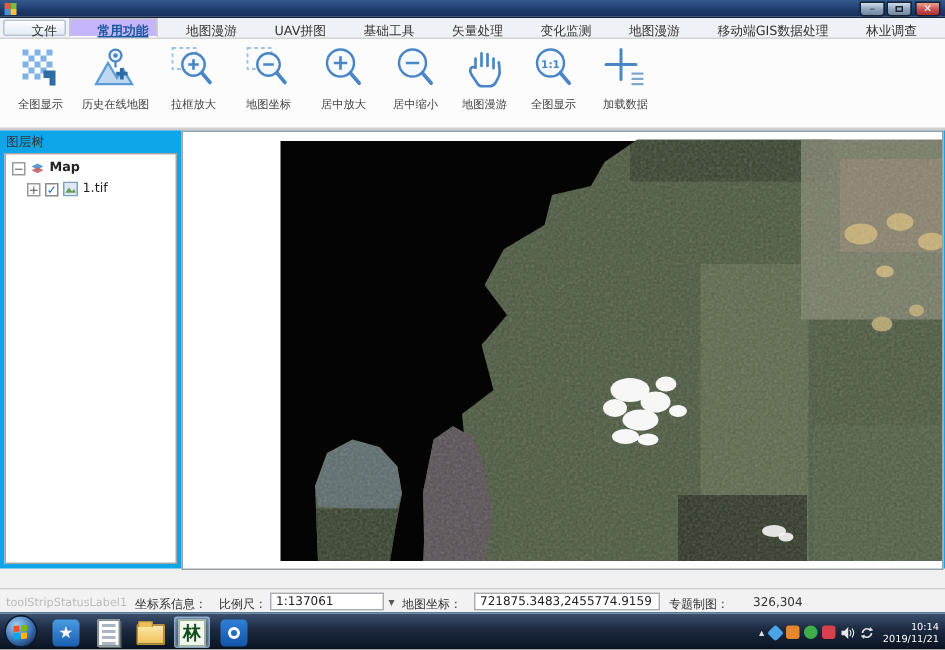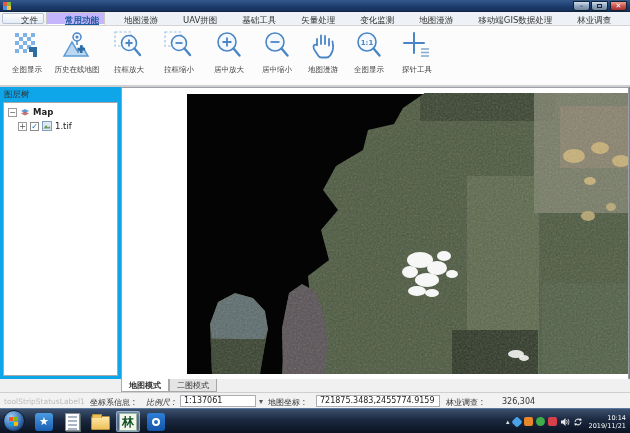--- a/index.html
+++ b/index.html
@@ -145,21 +145,21 @@
       <span class="tlabel">历史在线地图</span>
     </div>
 
     <div class="titem abs" style="left:154px;">
       <svg class="ticon" viewBox="0 0 32 32">
         <rect x="2" y="2" width="16" height="14" fill="none" stroke="#9cc2e5" stroke-width="1.2" stroke-dasharray="2.5,2"></rect>
         <circle cx="16" cy="13" r="7.5" fill="#f4f9ff" stroke="#4a86c5" stroke-width="1.6"></circle>
         <path d="M12.5 13 H19.5" stroke="#4a86c5" stroke-width="1.8"></path>
         <path d="M21.5 18.5 L27 25" stroke="#4a86c5" stroke-width="2.4" stroke-linecap="round"></path>
       </svg>
-      <span class="tlabel">拉框缩小</span>
+      <span class="tlabel">地图坐标</span>
     </div>
 
     <div class="titem abs" style="left:204px;">
       <svg class="ticon" viewBox="0 0 32 32">
         <circle cx="14" cy="12" r="9" fill="#f4f9ff" stroke="#4a86c5" stroke-width="1.6"></circle>
         <path d="M14 7.5 V16.5 M9.5 12 H18.5" stroke="#4a86c5" stroke-width="1.8"></path>
         <path d="M20.5 18.5 L26.5 25.5" stroke="#4a86c5" stroke-width="2.4" stroke-linecap="round"></path>
       </svg>
       <span class="tlabel">居中放大</span>
     </div>
@@ -194,21 +194,21 @@
 
     <div class="titem abs" style="left:392px;">
       <svg class="ticon" viewBox="0 0 32 32">
         <g stroke="#4a86c5" stroke-width="2" stroke-linecap="round">
           <path d="M13 3 V23 M3 13 H23"></path>
         </g>
         <g stroke="#7fa8d0" stroke-width="1.5">
           <path d="M20 19 H28 M20 22.5 H28 M20 26 H28"></path>
         </g>
       </svg>
-      <span class="tlabel">探针工具</span>
+      <span class="tlabel">加载数据</span>
     </div>
   </div>
 
   <div id="content" class="abs">
 
     <div id="layer-title" class="abs">图层树</div>
     <div id="tree-box" class="abs">
       <div class="trow">
         <span class="expander">−</span>
         <svg width="10" height="10" viewBox="0 0 10 10">
@@ -274,34 +274,30 @@
             <ellipse cx="295" cy="203" rx="9" ry="5"></ellipse>
             <ellipse cx="310" cy="205" rx="7" ry="4"></ellipse>
             <ellipse cx="394" cy="266" rx="8" ry="4" opacity="0.9"></ellipse>
             <ellipse cx="402" cy="270" rx="5" ry="3" opacity="0.9"></ellipse>
           </g>
         </g>
       </svg>
     </div>
   </div>
 
-  <div id="viewtabs" class="abs">
-    <div class="vtab active">地图模式</div>
-    <div class="vtab">二图模式</div>
-  </div>
 
   <div id="statusbar" class="abs">
     <span id="status-faint" class="abs">toolStripStatusLabel1</span>
     <span class="slabel abs" style="left:90px;">坐标系信息 :</span>
-    <span class="slabel abs" style="left:146px;font-style:italic;">比例尺 :</span>
+    <span class="slabel abs" style="left:146px;">比例尺 :</span>
     <span class="sbox abs" style="left:180px;width:76px;">1:137061</span>
     <span class="slabel abs" style="left:259px;color:#555;">▾</span>
     <span class="slabel abs" style="left:268px;">地图坐标 :</span>
     <span class="sbox abs" style="left:316px;width:124px;">721875.3483,2455774.9159</span>
-    <span class="slabel abs" style="left:446px;">林业调查 :</span>
+    <span class="slabel abs" style="left:446px;">专题制图 :</span>
     <span class="slabel abs" style="left:502px;text-align:center;">326,304</span>
   </div>
 
   <div id="taskbar" class="abs">
     <div id="start-orb" class="abs">
       <div id="flag">
         <span style="background:#f25022"></span>
           <span style="background:#7fba00"></span>
         <span style="background:#00a4ef"></span>
           <span style="background:#ffb900"></span>

